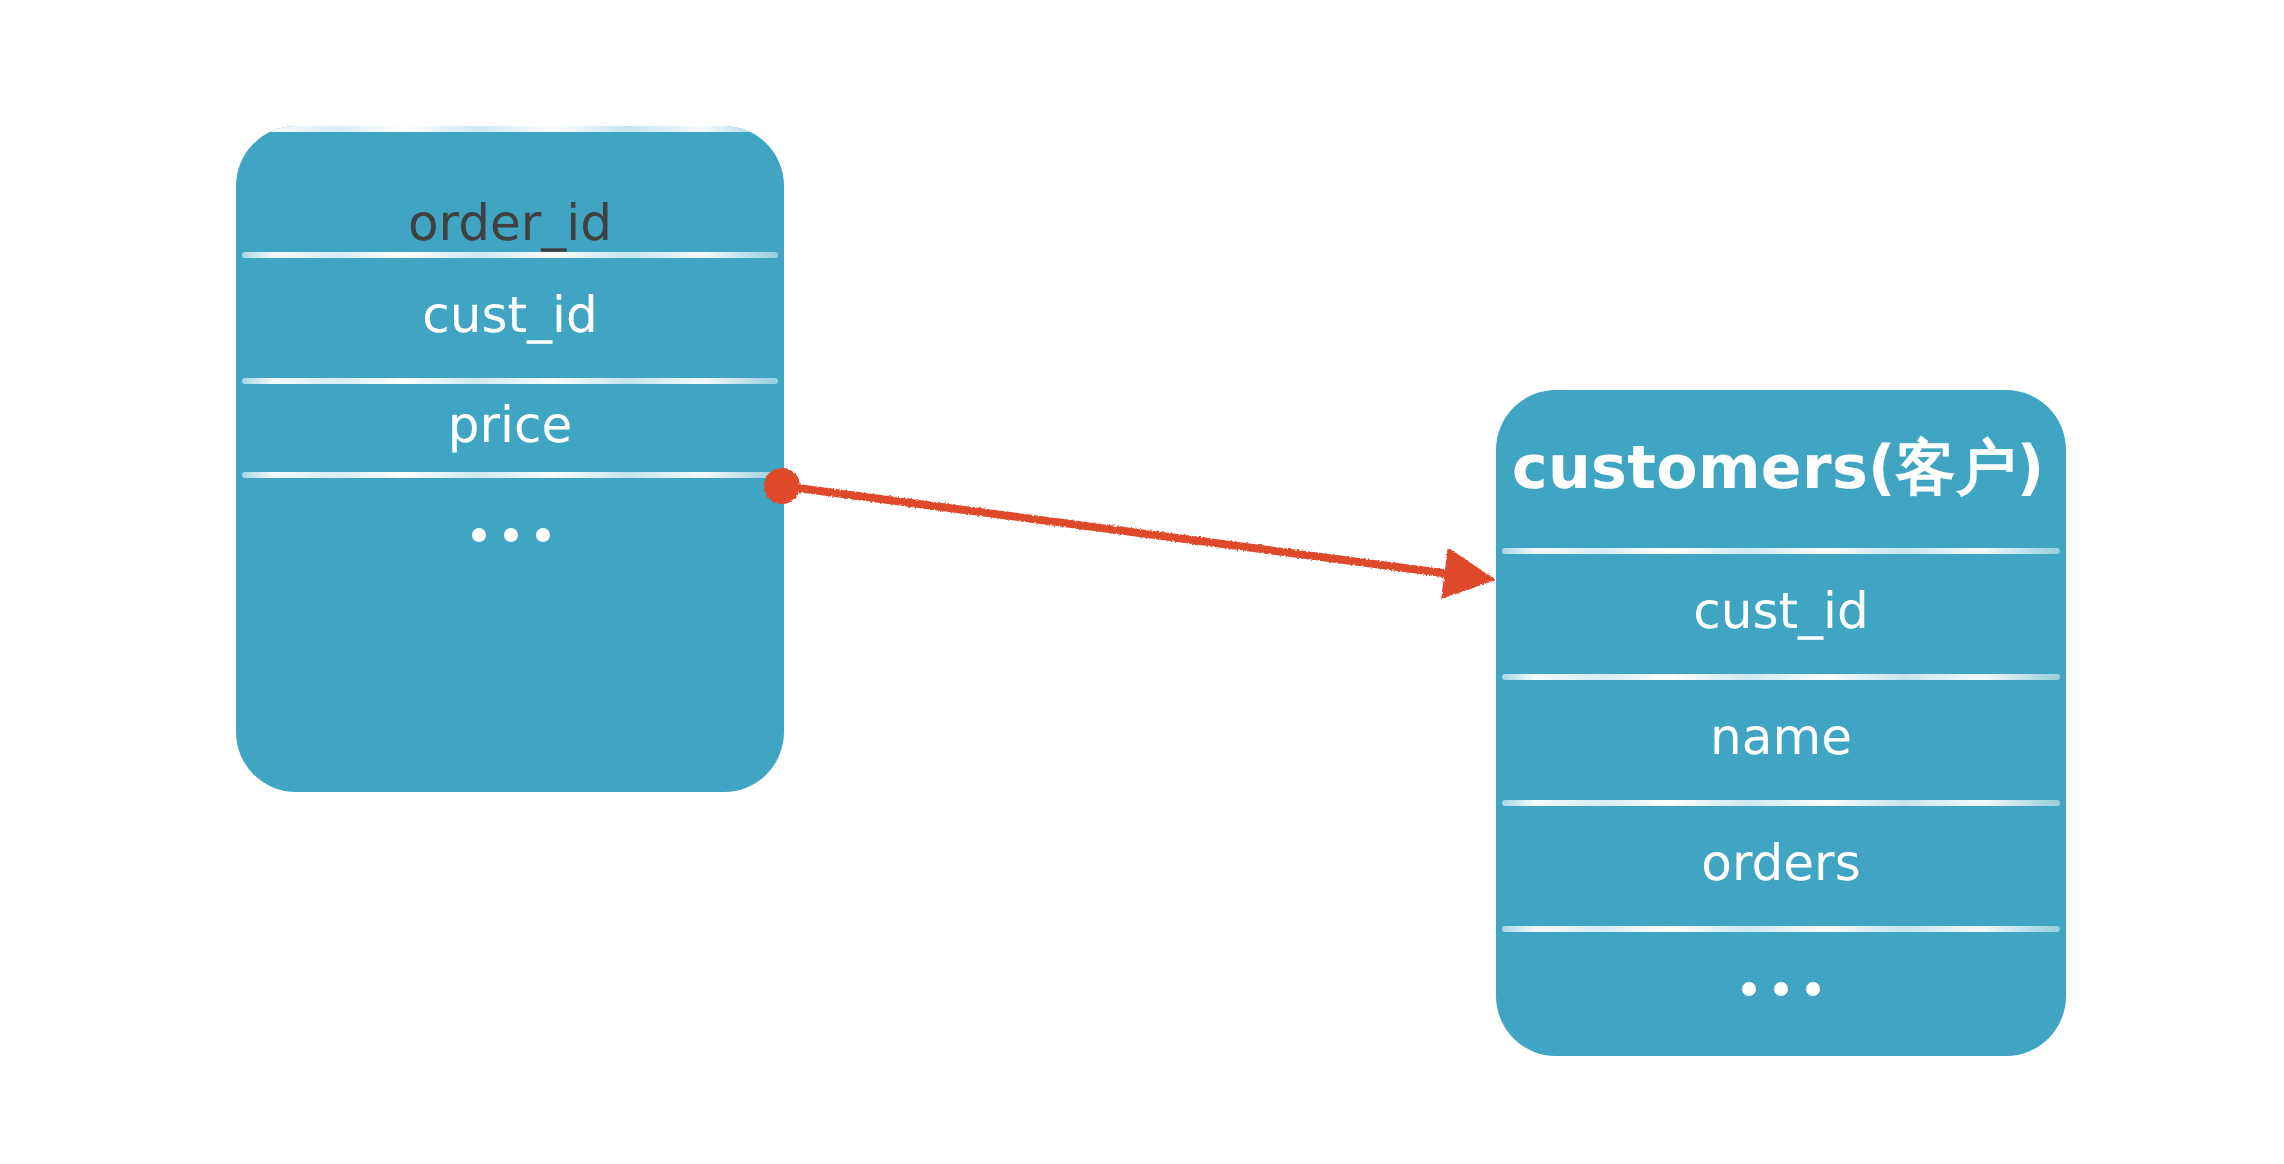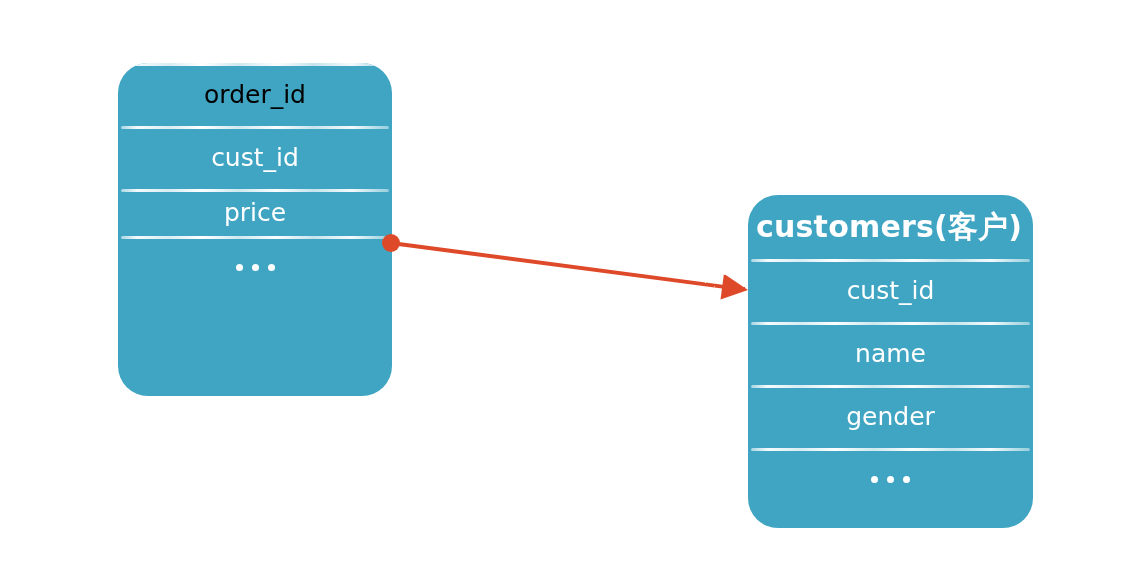--- a/index.html
+++ b/index.html
@@ -98,47 +98,47 @@
     pointer-events: none;
   }
 </style>
 </head>
 <body>
 
 <div id="canvas" style="width: 1142px; height: 582px; background: rgb(255, 255, 255);">
 
   <div id="entities-root">
       <div class="entity" style="left: 118px; top: 63px; width: 274px; height: 333px; background: rgb(63, 165, 194);">
-        <div class="entity-field" style="height: 63px; font-size: 25px; color: #000000;">
+        <div class="entity-field" style="height: 63px; font-size: 25px; color: #404040; align-items: flex-end;">
           <span class="field-label">order_id</span>
         </div>
         <div class="entity-field" style="height: 63px; font-size: 25px; color: rgb(255, 255, 255);">
           <span class="field-label">cust_id</span>
         </div>
         <div class="entity-field" style="height: 47px; font-size: 25px; color: rgb(255, 255, 255);">
           <span class="field-label">price</span>
         </div>
         <div class="entity-field" style="height: 63px; font-size: 25px; color: rgb(255, 255, 255);">
           <span class="ellipsis-dots">
             <i></i>
             <i></i>
             <i></i>
           </span>
         </div>
       </div>
       <div class="entity" style="left: 748px; top: 195px; width: 285px; height: 333px; background: rgb(63, 165, 194);">
-        <div class="entity-title" style="height: 64px; font-size: 30px; padding: 0px 8px; justify-content: flex-start; color: rgb(255, 255, 255);">customers(客户)</div>
+        <div class="entity-title" style="height: 79px; font-size: 30px; padding: 0px 8px; justify-content: flex-start; color: rgb(255, 255, 255);">customers(客户)</div>
         <div class="entity-field" style="height: 63px; font-size: 25px; color: rgb(255, 255, 255);">
           <span class="field-label">cust_id</span>
         </div>
         <div class="entity-field" style="height: 63px; font-size: 25px; color: rgb(255, 255, 255); border-radius: 12px;">
           <span class="field-label">name</span>
         </div>
         <div class="entity-field" style="height: 63px; font-size: 25px; color: rgb(255, 255, 255);">
-          <span class="field-label">gender</span>
+          <span class="field-label">orders</span>
         </div>
         <div class="entity-field" style="height: 63px; font-size: 25px; color: rgb(255, 255, 255);">
           <span class="ellipsis-dots">
             <i></i>
             <i></i>
             <i></i>
           </span>
         </div>
       </div>
     </div>

